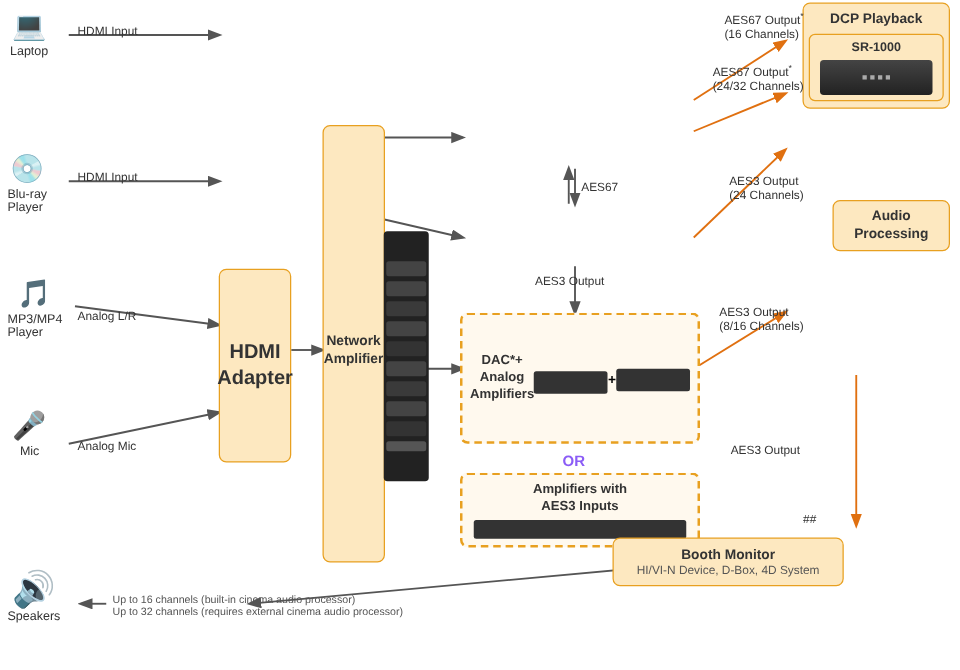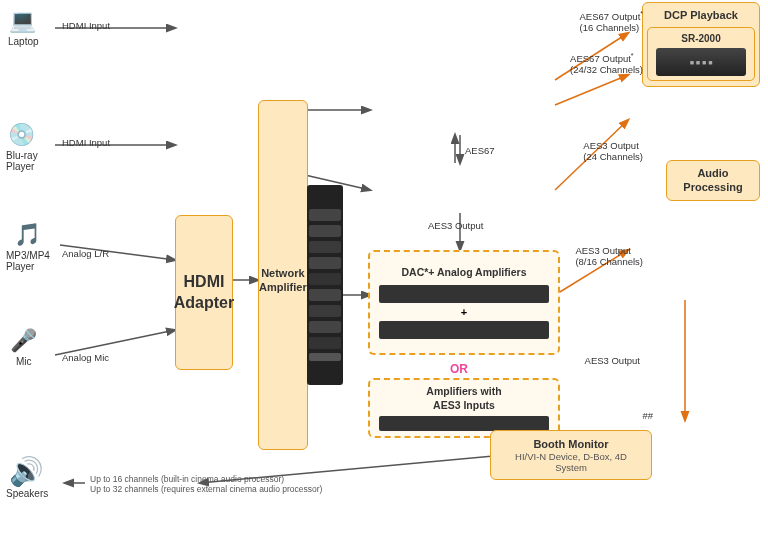--- a/index.html
+++ b/index.html
@@ -230,50 +230,50 @@
       <div style="width:32px; height:12px; background:#444; border-radius:2px; margin:2px 0;"></div>
       <div style="width:32px; height:12px; background:#3a3a3a; border-radius:2px; margin:2px 0;"></div>
       <div style="width:32px; height:12px; background:#444; border-radius:2px; margin:2px 0;"></div>
       <div style="width:32px; height:12px; background:#333; border-radius:2px; margin:2px 0;"></div>
       <div style="width:32px; height:8px; background:#555; border-radius:2px; margin:2px 0;"></div>
     </div>
   </div>
 
 
 
-  <div class="box box-dashed" style="left:368px; top:250px; width:192px; height:105px; flex-direction:column; justify-content:center; padding:6px;">
+  <div class="box box-dashed" style="left:368px; top:250px; width:192px; height:105px; flex-direction:row; justify-content:flex-end; padding:6px;">
     <div class="box-title" style="font-size:10.5px;">DAC*+ Analog Amplifiers</div>
     <div style="width:170px; height:18px; background:#333; border-radius:2px; margin-top:6px;"></div>
     <div style="font-weight:bold; font-size:11px; margin-top:3px;">+</div>
     <div style="width:170px; height:18px; background:#333; border-radius:2px; margin-top:3px;"></div>
   </div>
 
-  <div style="position:absolute; left:450px; top:362px; font-weight:bold; font-size:12px; color:#ec4899;">OR</div>
+  <div style="position:absolute; left:450px; top:362px; font-weight:bold; font-size:12px; color:#8b5cf6;">OR</div>
 
   <div class="box box-dashed" style="left:368px; top:378px; width:192px; height:60px; flex-direction:column; justify-content:flex-start; padding:5px;">
     <div class="box-title" style="font-size:10.5px;">Amplifiers with<br>AES3 Inputs</div>
     <div style="width:170px; height:16px; background:#333; border-radius:2px; margin-top:4px;"></div>
   </div>
 
   <div class="dcp-box" style="position:absolute; right:8px; top:2px; width:118px; padding:5px 4px;">
     <div class="box-title" style="font-size:11px;">DCP Playback</div>
 
     <div style="background:#fde8c0; border:1.5px solid #e8a020; border-radius:5px; margin-top:5px; padding:4px;">
-      <div class="box-title" style="font-size:10px; margin-bottom:3px;">SR-2000</div>
+      <div class="box-title" style="font-size:10px; margin-bottom:3px;">SR-1000</div>
       <div class="sr1000-img">
         <span style="color:#aaa; font-size:7px;">■ ■ ■ ■</span>
       </div>
     </div>
   </div>
 
   <div class="dcp-box" style="position:absolute; right:8px; top:160px; width:94px; padding:5px 4px;">
     <div class="box-title" style="font-size:11px;">Audio Processing</div>
   </div>
 
-  <div class="booth-monitor-box" style="left:490px; top:430px; width:162px;">
+  <div class="booth-monitor-box" style="left:490px; top:430px; width:185px;">
     <div class="box-title" style="font-size:11px;">Booth Monitor</div>
     <div class="box-subtitle">HI/VI-N Device, D-Box, 4D System</div>
   </div>
 
   <div class="arrow-label" style="right:125px; top:10px;">
     AES67 Output<span class="superscript">*</span><br>(16 Channels)
   </div>
 
   <div class="arrow-label" style="right:125px; top:52px;">
     AES67 Output<span class="superscript">*</span><br>(24/32 Channels)

